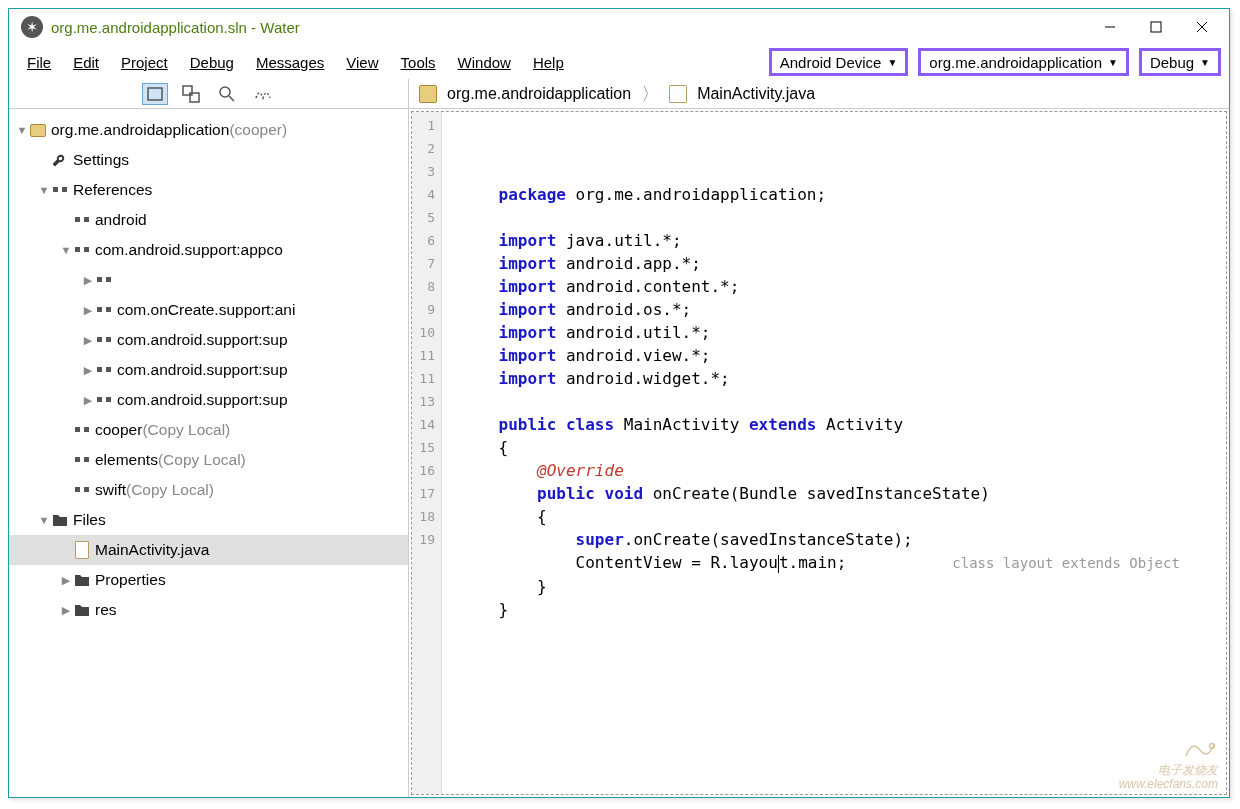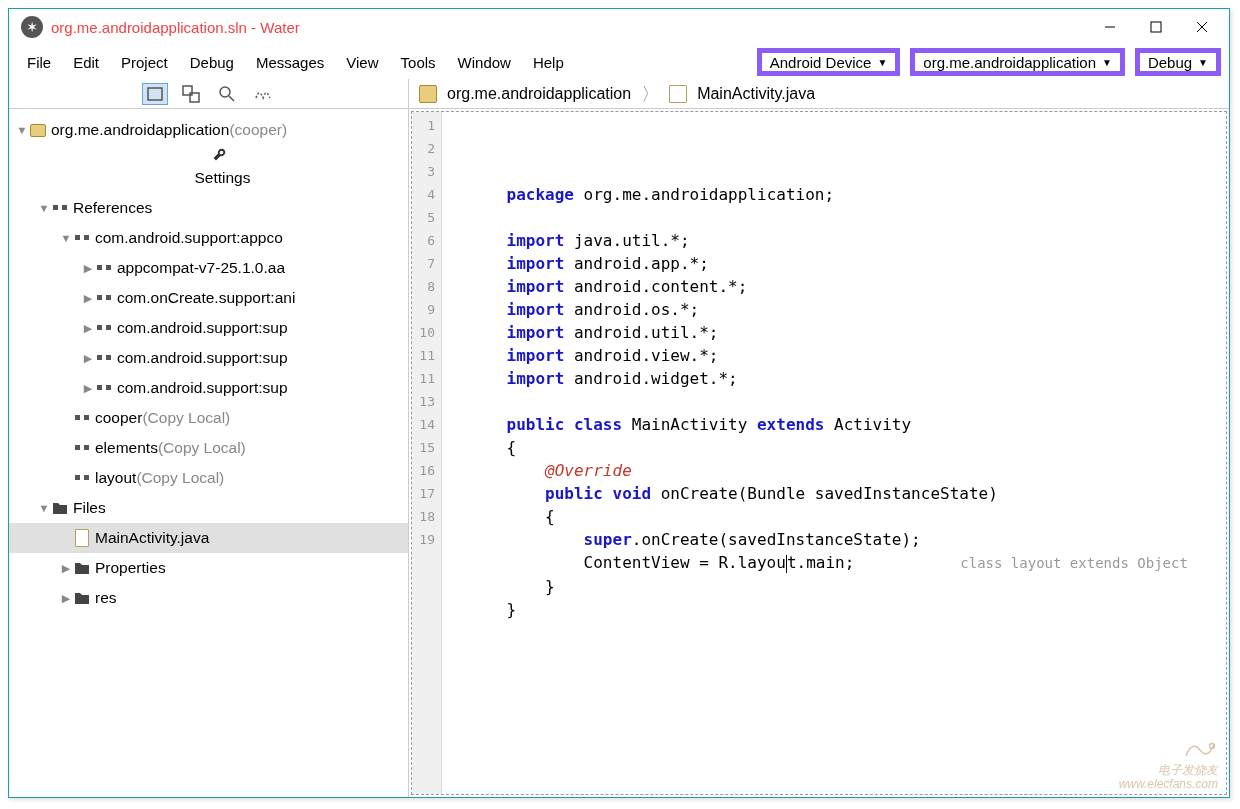--- a/index.html
+++ b/index.html
@@ -20,29 +20,29 @@
   box-shadow: 2px 2px 4px rgba(0,0,0,.12);
   display: flex;
   flex-direction: column;
   background: #fff;
 }
 .titlebar {
   display:flex; align-items:center; height:36px; padding:0 4px;
 }
 .app-icon { width:22px;height:22px;margin:0 8px;border-radius:50%;background:#555;
   display:flex;align-items:center;justify-content:center;color:#fff;font-size:14px;}
-.title { font-size:15px; color:#ef4444; }
+.title { font-size:15px; color:#4d7c0f; }
 .title-spacer{flex:1}
 .win-btn { width:46px;height:32px;display:flex;align-items:center;justify-content:center;font-size:14px;color:#000;}
 .win-btn svg{width:12px;height:12px;stroke:#000;stroke-width:1;fill:none;}
 
 .menubar { display:flex;align-items:center;height:34px;padding:0 8px;gap:2px;}
-.menu-item{padding:4px 10px;font-size:15px;}
+.menu-item{padding:4px 10px;font-size:15px;text-decoration:underline;}
 .menubar-spacer{flex:1}
-.combo { border:5px solid #8b5cf6;height:28px;display:flex;align-items:center;padding:0 8px;gap:6px;font-size:15px;}
+.combo { border:3px solid #8b5cf6;height:28px;display:flex;align-items:center;padding:0 8px;gap:6px;font-size:15px;}
 .combo .caret{font-size:10px;}
 
 .toolbar-row{display:flex;align-items:stretch;height:30px;border-bottom:1px solid #ccc;}
 .toolbar-left{width:400px;display:flex;align-items:center;justify-content:center;gap:10px;border-right:1px solid #ccc;}
 .tbtn{width:26px;height:22px;display:flex;align-items:center;justify-content:center;}
 .tbtn svg{width:18px;height:18px;stroke:#555;fill:none;stroke-width:1.5;}
 .tbtn.active{background:#d0e4f5;border:1px solid #6aa5d8;}
 
 .breadcrumb{flex:1;display:flex;align-items:center;padding:0 10px;gap:10px;font-size:16px;}
 .crumb{display:flex;align-items:center;gap:6px;}
@@ -56,21 +56,21 @@
 .tree{font-size:15.5px;line-height:30px;}
 .tree .row{display:flex;align-items:center;padding-left:0;white-space:nowrap;}
 .tree .row.selected{background:#e0e0e0;}
 .tw{display:inline-block;width:14px;text-align:center;color:#888;font-size:11px;}
 .ic{width:18px;height:18px;display:inline-flex;align-items:center;justify-content:center;margin-right:4px;}
 .ic svg{width:16px;height:16px;}
 .muted{color:#888;font-weight:300;}
 
 .editor{flex:1;display:flex;border:1px dashed #999;margin:2px;overflow:hidden;font-family:Consolas,Menlo,monospace;font-size:16px;}
 .gutter{width:30px;background:#f0f0f0;border-right:1px solid #ddd;color:#999;text-align:right;padding:2px 6px 0 0;line-height:23px;font-size:13px;}
-.code{flex:1;padding:2px 0 0 26px;line-height:23px;position:relative;white-space:pre;}
+.code{flex:1;padding:2px 0 0 18px;line-height:23px;position:relative;white-space:pre;}
 .kw{color:#1818c8;font-weight:bold;}
 .ann{color:#c0392b;font-style:italic;}
 .hint{color:#999;font-size:14px;}
 .hl-block{position:absolute;left:0;right:0;background:#e8e8e8;z-index:-1;}
 .hl-line{position:absolute;left:0;right:0;background:#e3e9f9;z-index:-1;}
 .caret-ln{display:inline-block;width:0;border-left:1px solid #000;height:18px;vertical-align:middle;}
 
 .watermark{position:absolute;right:22px;bottom:18px;color:#d9c7a7;font-size:12px;line-height:14px;text-align:right;font-style:italic;}
 .watermark svg{width:36px;height:22px;stroke:#d9c7a7;fill:none;stroke-width:1.5;}
 </style>
@@ -170,58 +170,67 @@
     <div class="sidebar">
       <div class="tree" id="tree">
           <div class="row" style="padding-left: 6px;">
             <span class="tw">▼</span>
             <span class="ic">
               <span class="folder-ic"></span>
             </span>
             <span>org.me.androidapplication</span> 
             <span class="muted">(cooper)</span>
           </div>
-          <div class="row" style="padding-left: 28px; flex-direction: column;">
+          <div class="row" style="padding-left: 28px;">
             <span class="tw"></span>
             <span class="ic">
               <svg viewBox="0 0 16 16" stroke="#333" fill="none" stroke-width="2">
                 <path d="M11 5a3 3 0 0 1-4 4L3 13l-1-1 4-4a3 3 0 0 1 4-4z"></path>
               </svg>
             </span>
             <span>Settings</span>
           </div>
           <div class="row" style="padding-left: 28px;">
             <span class="tw">▼</span>
             <span class="ic">
               <svg viewBox="0 0 16 16" fill="#555">
                 <rect x="1" y="5" width="5" height="5"></rect>
                 <rect x="10" y="5" width="5" height="5"></rect>
               </svg>
             </span>
             <span>References</span>
           </div>
           <div class="row" style="padding-left: 50px;">
+            <span class="tw"></span>
+            <span class="ic">
+              <svg viewBox="0 0 16 16" fill="#555">
+                <rect x="1" y="5" width="5" height="5"></rect>
+                <rect x="10" y="5" width="5" height="5"></rect>
+              </svg>
+            </span>
+            <span>android</span>
+          </div>
+          <div class="row" style="padding-left: 50px;">
             <span class="tw">▼</span>
             <span class="ic">
               <svg viewBox="0 0 16 16" fill="#555">
                 <rect x="1" y="5" width="5" height="5"></rect>
                 <rect x="10" y="5" width="5" height="5"></rect>
               </svg>
             </span>
             <span>com.android.support:appco</span>
           </div>
           <div class="row" style="padding-left: 72px;">
             <span class="tw">▶</span>
             <span class="ic">
               <svg viewBox="0 0 16 16" fill="#555">
                 <rect x="1" y="5" width="5" height="5"></rect>
                 <rect x="10" y="5" width="5" height="5"></rect>
               </svg>
             </span>
-            <span>appcompat-v7-25.1.0.aa</span>
           </div>
           <div class="row" style="padding-left: 72px;">
             <span class="tw">▶</span>
             <span class="ic">
               <svg viewBox="0 0 16 16" fill="#555">
                 <rect x="1" y="5" width="5" height="5"></rect>
                 <rect x="10" y="5" width="5" height="5"></rect>
               </svg>
             </span>
             <span>com.onCreate.support:ani</span>
@@ -279,21 +288,21 @@
             <span class="muted">(Copy Local)</span>
           </div>
           <div class="row" style="padding-left: 50px;">
             <span class="tw"></span>
             <span class="ic">
               <svg viewBox="0 0 16 16" fill="#555">
                 <rect x="1" y="5" width="5" height="5"></rect>
                 <rect x="10" y="5" width="5" height="5"></rect>
               </svg>
             </span>
-            <span>layout</span> 
+            <span>swift</span> 
             <span class="muted">(Copy Local)</span>
           </div>
           <div class="row" style="padding-left: 28px;">
             <span class="tw">▼</span>
             <span class="ic">
               <svg viewBox="0 0 16 16" fill="#444">
                 <path d="M1 3h5l2 2h7v9H1z"></path>
               </svg>
             </span>
             <span>Files</span>

